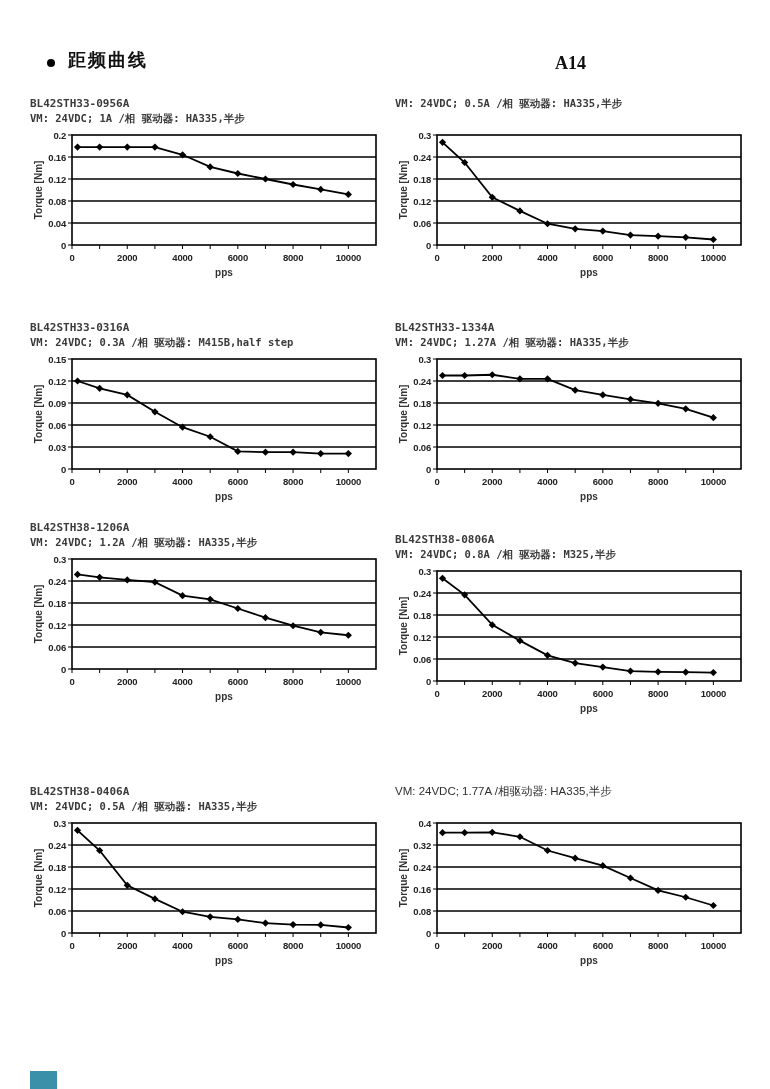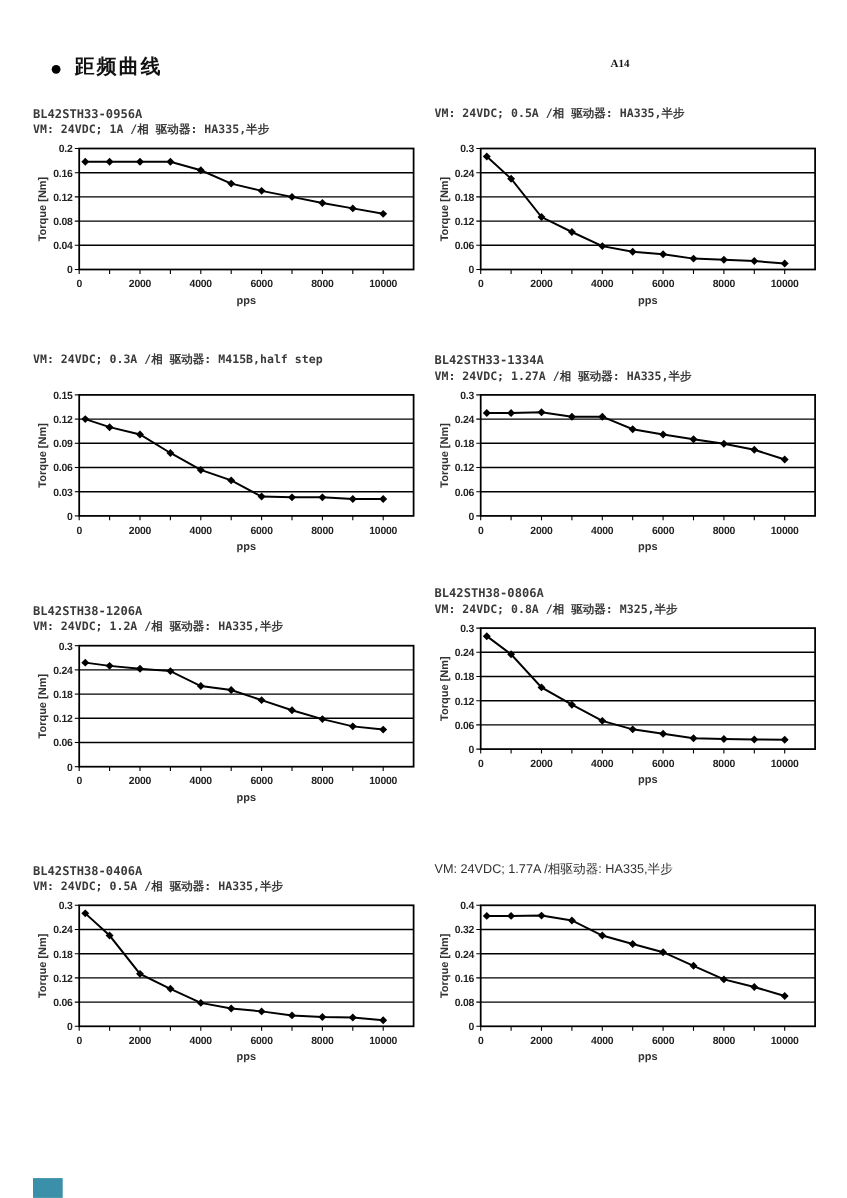--- a/index.html
+++ b/index.html
@@ -10,21 +10,21 @@
   .page-header{position:absolute;left:0;top:0;width:770px;height:40px;}
   .bullet{
     position:absolute;left:47px;top:59px;width:8px;height:8px;border-radius:50%;
     background:#000;
   }
   .page-title{
     position:absolute;left:68px;top:48px;font-size:18px;font-weight:600;color:#111;
     font-family:"Liberation Serif", serif;letter-spacing:2px;
   }
   .page-number{
-    position:absolute;left:555px;top:53px;font-size:10px;font-weight:700;color:#111;
+    position:absolute;left:555px;top:53px;font-size:18px;font-weight:700;color:#111;
     font-family:"Liberation Serif", serif;
   }
   .chart-block{position:absolute;width:360px;height:200px;}
   .chart-title{
     width:360px;font-family:"DejaVu Sans Mono", monospace;
     font-size:11px;font-weight:600;color:#3a3a3a;line-height:15px;white-space:nowrap;
   }
   .chart-subtitle{
     width:360px;text-align:left;font-family:"DejaVu Sans Mono", monospace;
     font-size:10.5px;font-weight:600;color:#3a3a3a;line-height:15px;white-space:nowrap;
@@ -171,20 +171,21 @@
           <path d="M180.1818181818182,98.26666666666668 L183.78181818181818,101.86666666666667 L180.1818181818182,105.46666666666667 L176.5818181818182,101.86666666666667 Z"></path>
           <path d="M207.8181818181818,100.46666666666667 L211.4181818181818,104.06666666666666 L207.8181818181818,107.66666666666666 L204.21818181818182,104.06666666666666 Z"></path>
           <path d="M235.45454545454544,104.5 L239.05454545454543,108.1 L235.45454545454544,111.69999999999999 L231.85454545454544,108.1 Z"></path>
           <path d="M263.0909090909091,105.60000000000001 L266.69090909090914,109.2 L263.0909090909091,112.8 L259.4909090909091,109.2 Z"></path>
           <path d="M290.72727272727275,106.7 L294.32727272727277,110.3 L290.72727272727275,113.89999999999999 L287.1272727272727,110.3 Z"></path>
           <path d="M318.3636363636364,108.9 L321.9636363636364,112.5 L318.3636363636364,116.1 L314.76363636363635,112.5 Z"></path>
         </g>
       </svg>
     </div>
     <div class="chart-block" style="left: 30px; top: 320px;">
+      <div class="chart-title">BL42STH33-0316A</div>
       <div class="chart-subtitle"><span>VM: 24VDC;  0.3A /相  驱动器: M415B,</span><b>half step</b></div>
       <svg width="360" height="160" class="chart-svg">
         <g stroke="#000" stroke-width="1.3">
           <line x1="42" x2="346" y1="96" y2="96"></line>
           <line x1="42" x2="346" y1="74" y2="74"></line>
           <line x1="42" x2="346" y1="52" y2="52"></line>
           <line x1="42" x2="346" y1="30" y2="30"></line>
         </g>
         <rect x="42" y="8" width="304" height="110" fill="none" stroke="#000" stroke-width="1.6"></rect>
         <g>
@@ -293,21 +294,21 @@
           <path d="M152.54545454545456,24.199999999999996 L156.14545454545456,27.799999999999997 L152.54545454545456,31.4 L148.94545454545457,27.799999999999997 Z"></path>
           <path d="M180.1818181818182,35.56666666666667 L183.78181818181818,39.16666666666667 L180.1818181818182,42.76666666666667 L176.5818181818182,39.16666666666667 Z"></path>
           <path d="M207.8181818181818,40.33333333333332 L211.4181818181818,43.93333333333332 L207.8181818181818,47.533333333333324 L204.21818181818182,43.93333333333332 Z"></path>
           <path d="M235.45454545454544,44.73333333333333 L239.05454545454543,48.33333333333333 L235.45454545454544,51.93333333333333 L231.85454545454544,48.33333333333333 Z"></path>
           <path d="M263.0909090909091,48.76666666666666 L266.69090909090914,52.36666666666666 L263.0909090909091,55.96666666666666 L259.4909090909091,52.36666666666666 Z"></path>
           <path d="M290.72727272727275,54.26666666666666 L294.32727272727277,57.86666666666666 L290.72727272727275,61.46666666666666 L287.1272727272727,57.86666666666666 Z"></path>
           <path d="M318.3636363636364,63.066666666666656 L321.9636363636364,66.66666666666666 L318.3636363636364,70.26666666666665 L314.76363636363635,66.66666666666666 Z"></path>
         </g>
       </svg>
     </div>
-    <div class="chart-block" style="left: 30px; top: 548px;">
+    <div class="chart-block" style="left: 30px; top: 520px;">
       <div class="chart-title">BL42STH38-1206A</div>
       <div class="chart-subtitle"><span>VM: 24VDC;  1.2A /相  驱动器: HA335,半步</span></div>
       <svg width="360" height="160" class="chart-svg">
         <g stroke="#000" stroke-width="1.3">
           <line x1="42" x2="346" y1="96" y2="96"></line>
           <line x1="42" x2="346" y1="74" y2="74"></line>
           <line x1="42" x2="346" y1="52" y2="52"></line>
           <line x1="42" x2="346" y1="30" y2="30"></line>
         </g>
         <rect x="42" y="8" width="304" height="110" fill="none" stroke="#000" stroke-width="1.6"></rect>

